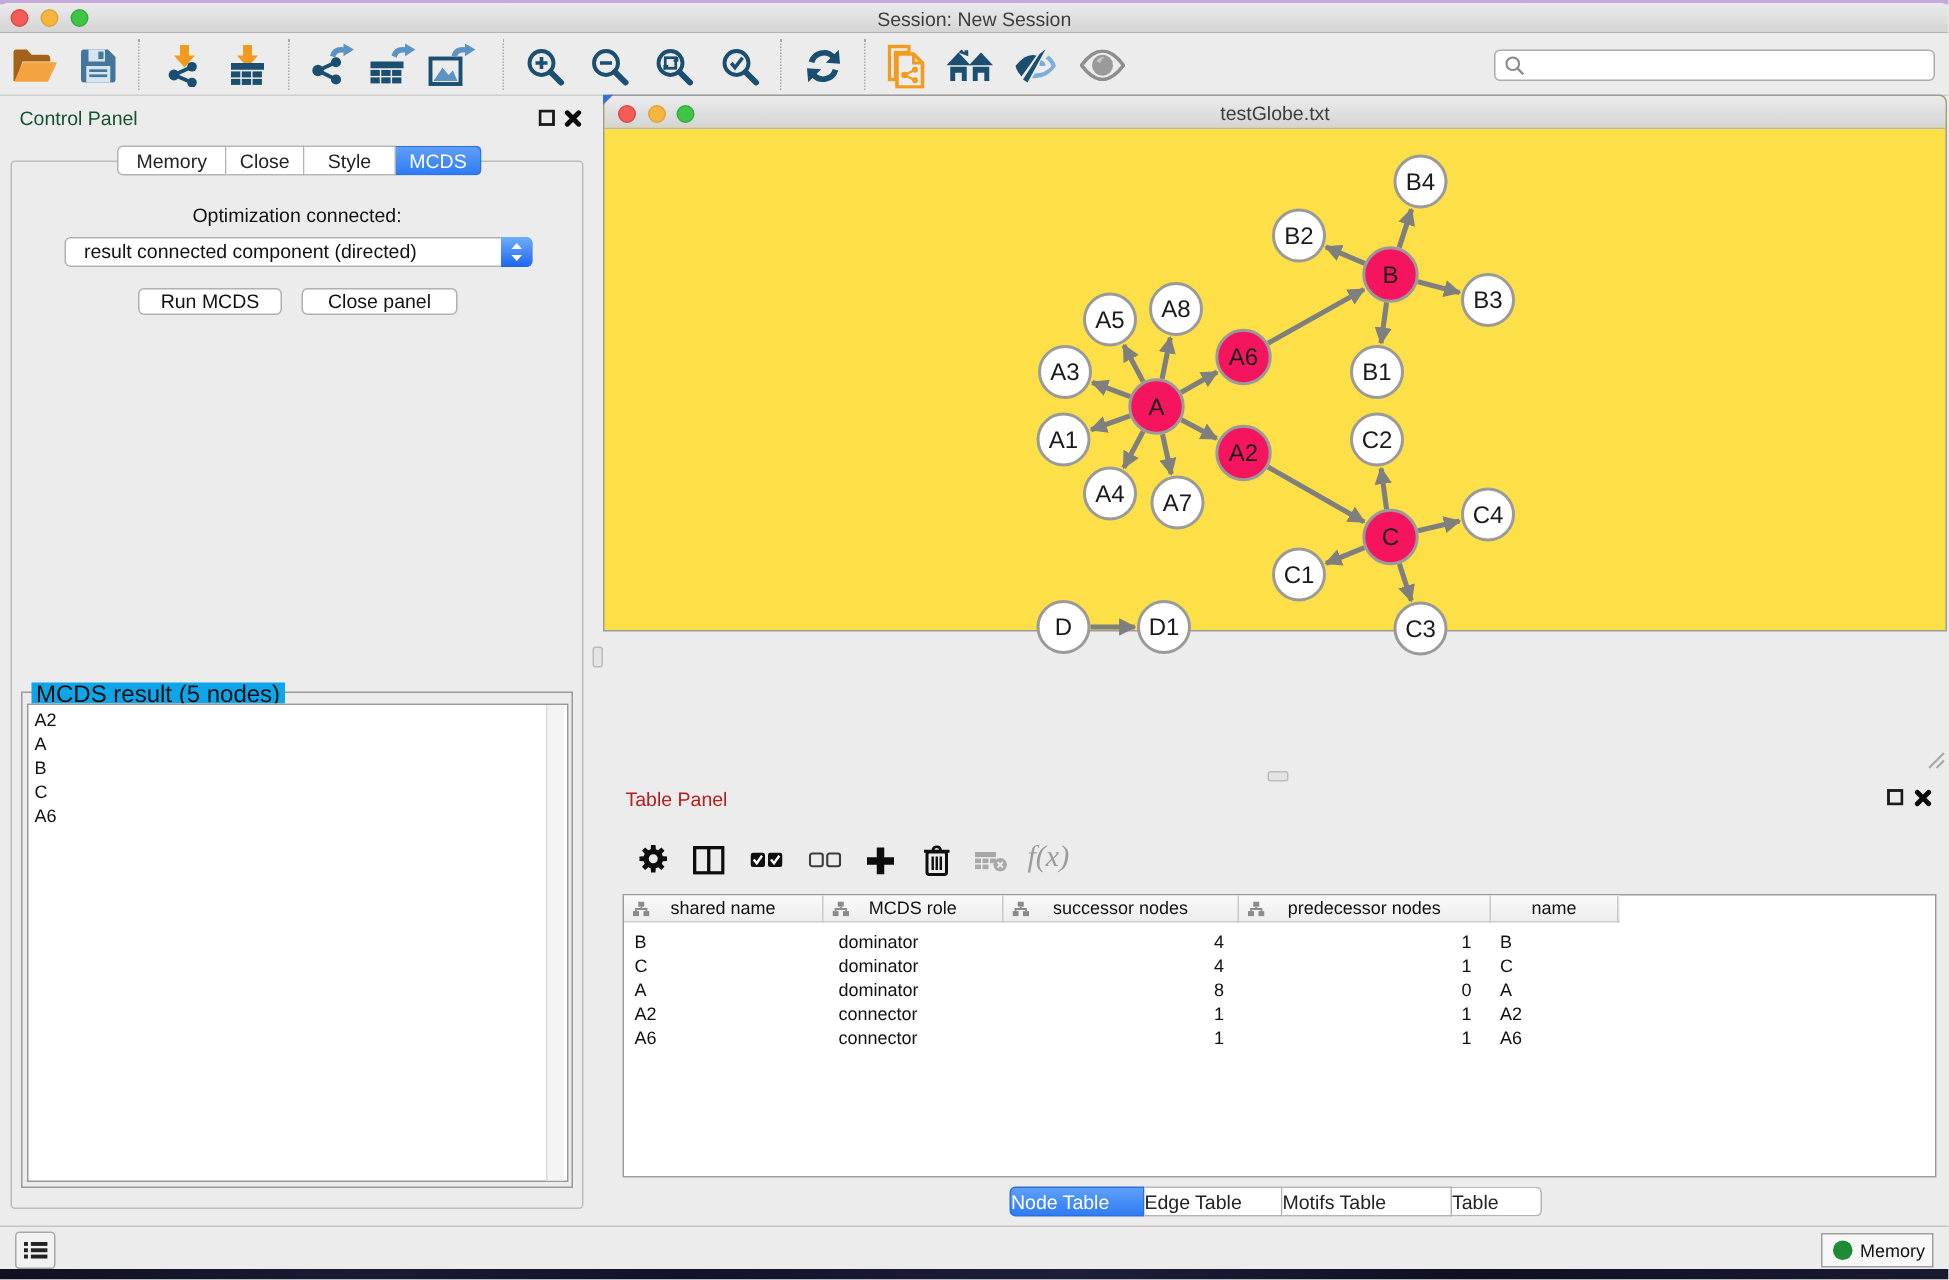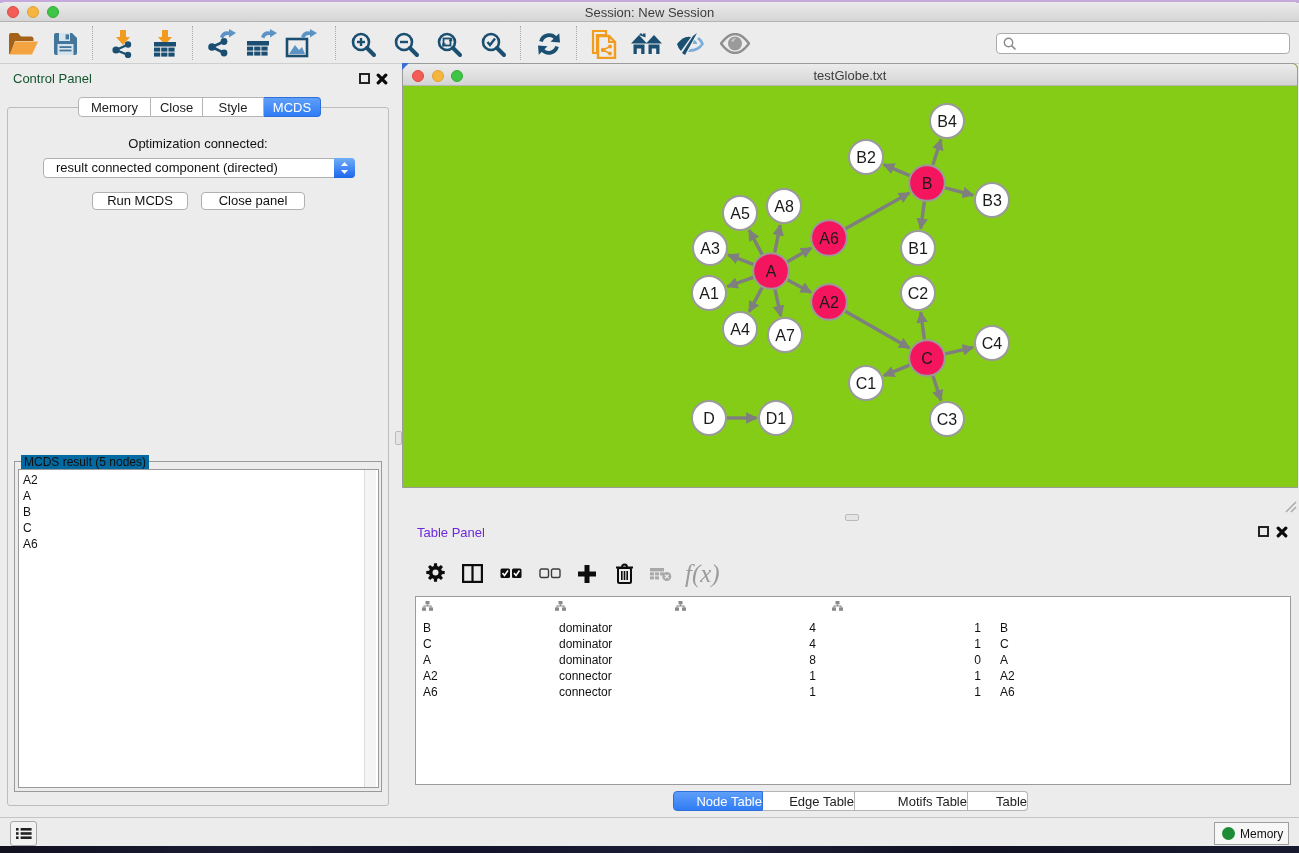--- a/index.html
+++ b/index.html
@@ -18,34 +18,34 @@
   #searchbox { left:996px; top:33px; width:294px; height:21px; background:#fff; border:1px solid #ababab; border-radius:4px; }
   
   #cp-title { left:13px; top:71px; font-size:13px; color:#14532d; }
   #cp-body { left:7px; top:107px; width:382px; height:699px; border:1px solid #bcbcbc; border-radius:3px; background:#ececec; }
   .seg { position:absolute; top:97px; height:20px; background:#fff; border:1px solid #b4b4b4; border-left:none; font-size:13px; color:#222; text-align:center; line-height:19px; }
   #opt-label { left:0px; top:136px; width:396px; text-align:center; font-size:13px; color:#111; }
   #dropdown { left:43px; top:158px; width:312px; height:20px; background:#fff; border:1px solid #b0b0b0; border-radius:4px; font-size:13px; color:#111; line-height:18px; padding-left:12px; }
   #dd-btn { left:334px; top:158px; width:21px; height:20px; border-radius:0 4px 4px 0; background:linear-gradient(#6faef9,#1c66ee); }
   .btn { position:absolute; top:192px; height:18px; background:#fff; border:1px solid #b0b0b0; border-radius:4px; font-size:13px; color:#111; text-align:center; line-height:16px; }
   #mcds-group { left:14px; top:461px; width:368px; height:331px; border:1px solid #9a9a9a; }
-  #mcds-label { left:21px; top:455px; background:#0369a1; padding:0 3px; font-size:12px; color:#111; }
+  #mcds-label { left:21px; top:455px; background:#0ea5e9; padding:0 3px; font-size:16px; color:#111; }
   #mcds-list { left:18px; top:469px; width:361px; height:319px; background:#fff; border:1px solid #999; font-size:12px; color:#111; line-height:16px; padding:2px 0 0 4px; }
   #mcds-scroll { left:364px; top:470px; width:12px; height:317px; background:#f4f4f4; border-left:1px solid #ddd; }
   
-  #netwin { left:402px; top:63px; width:896px; height:425px; background:#84cc16; border:1px solid #9b9b9b; border-radius:5px 5px 0 0; }
+  #netwin { left:402px; top:63px; width:896px; height:358px; background:#fde047; border:1px solid #9b9b9b; border-radius:5px 5px 0 0; }
   #net-titlebar { left:0px; top:0px; width:894px; height:22px; background:linear-gradient(#ececec,#d4d4d4); border-bottom:1px solid #b6b6b6; border-radius:5px 5px 0 0; }
   #net-title { left:0; top:4px; width:894px; text-align:center; font-size:13px; color:#3c3c3c; }
   
-  #tp-title { left:417px; top:525px; font-size:13px; color:#6d28d9; }
+  #tp-title { left:417px; top:525px; font-size:13px; color:#b91c1c; }
   #tp-table { left:415px; top:596px; width:876px; height:189px; background:#fff; border:1px solid #9b9b9b; }
   #tp-header { position:absolute; left:0; top:0; height:18px; background:linear-gradient(#fafafa,#ededed); border-bottom:1px solid #cfcfcf; }
   .th { position:absolute; top:0; height:18px; border-right:1px solid #c9c9c9; font-size:12px; color:#111; text-align:center; line-height:17px; }
   .td { position:absolute; font-size:12px; color:#111; height:16px; line-height:16px; }
-  .tabbtn { position:absolute; top:791px; height:20px; background:#fff; border:1px solid #b4b4b4; border-left:none; font-size:13px; color:#222; text-align:right; line-height:19px; }
+  .tabbtn { position:absolute; top:791px; height:20px; background:#fff; border:1px solid #b4b4b4; border-left:none; font-size:13px; color:#222; text-align:left; line-height:19px; }
   
   #statusline { left:0; top:817px; width:1299px; height:1px; background:#c4c4c4; }
   #statusbar { left:0; top:818px; width:1299px; height:28px; background:#ececec; }
   #desktop-bottom { left:0; top:846px; width:1299px; height:7px; background:linear-gradient(90deg,#10101f 0%,#1a1b33 18%,#12122a 35%,#1d1e38 55%,#101022 75%,#181a30 100%); }
   #memory-btn { left:1214px; top:822px; width:75px; height:23px; background:#f7f7f7; border:1px solid #9e9e9e; font-size:11px; color:#111; }
   #list-btn { left:10px; top:821px; width:27px; height:25px; background:#f2f2f2; border:1px solid #a8a8a8; border-radius:3px; }
 </style>
 </head>
 <body>
 <div class="abs" id="desktop-top"></div>
@@ -271,20 +271,27 @@
   <text x="306" y="337.5" text-anchor="middle" font-size="16" fill="#1a1a1a">D</text>
   <text x="373" y="337.5" text-anchor="middle" font-size="16" fill="#1a1a1a">D1</text>
   </svg>
 </div>
 
 <svg class="abs" style="left:402px; top:63px;" width="7" height="7">
     <path d="M0 0 L7 0 L0 7 Z" fill="#3a6fd8"></path>
   </svg>
 <div class="abs" id="tp-title">Table Panel</div>
 <div class="abs" id="tp-table">
+  <div id="tp-header" style="width:664px;">
+      <div class="th" style="left:0px; width:133px;">shared name</div>
+      <div class="th" style="left:133px; width:120px;">MCDS role</div>
+      <div class="th" style="left:253px; width:157px;">successor nodes</div>
+      <div class="th" style="left:410px; width:168px;">predecessor nodes</div>
+      <div class="th" style="left:578px; width:85px;">name</div>
+    </div>
     <svg style="position:absolute; left:6px; top:4px;" width="11" height="10">
       <g fill="#8a8a8a">
         <rect x="3.5" y="0" width="4" height="3.4"></rect>
         <rect x="0" y="6.4" width="4" height="3.4"></rect>
         <rect x="7" y="6.4" width="4" height="3.4"></rect>
         <path d="M5.5 3.4 L5.5 5 M2 6.4 L2 5 L9 5 L9 6.4" stroke="#8a8a8a" stroke-width="1.2" fill="none"></path>
       </g>
     </svg>
     <svg style="position:absolute; left:139px; top:4px;" width="11" height="10">
       <g fill="#8a8a8a">
@@ -375,21 +382,21 @@
       <rect x="0" y="0" width="14" height="3.4"></rect>
 <rect x="0" y="4.4" width="4" height="3"></rect>
       <rect x="5" y="4.4" width="4" height="3"></rect>
       <rect x="10" y="4.4" width="4" height="3"></rect>
 <rect x="0" y="8.4" width="4" height="3"></rect>
       <rect x="5" y="8.4" width="4" height="3"></rect>
     </g>
 <circle cx="16.8" cy="8.5" r="4.5" fill="#a8a8a8"></circle>
     <path d="M15 6.7 L18.6 10.3 M18.6 6.7 L15 10.3" stroke="#ececec" stroke-width="1.3"></path>
   </svg>
-<div class="abs" style="left:685px; top:560px; font-family:'Liberation Serif', serif; font-style:italic; font-size:25px; color:#9b9b9b;">f(x)</div>
+<div class="abs" style="left:685px; top:560px; font-family:'Liberation Serif', serif; font-style:italic; font-size:20px; color:#9b9b9b;">f(x)</div>
 <svg class="abs" style="left:1258px; top:526px;" width="11" height="11">
     <rect x="1" y="1" width="9" height="9" fill="none" stroke="#1a1a1a" stroke-width="1.9"></rect>
   </svg>
 <svg class="abs" style="left:1276px; top:526px;" width="12" height="12">
     <path d="M2.2 2.2 L9.8 9.8 M9.8 2.2 L2.2 9.8" stroke="#0a0a0a" stroke-width="3.2" stroke-linecap="round"></path>
   </svg>
 <svg class="abs" style="left:359px; top:73px;" width="11" height="11">
     <rect x="1" y="1" width="9" height="9" fill="none" stroke="#1a1a1a" stroke-width="1.9"></rect>
   </svg>
 <svg class="abs" style="left:376px; top:73px;" width="12" height="12">

